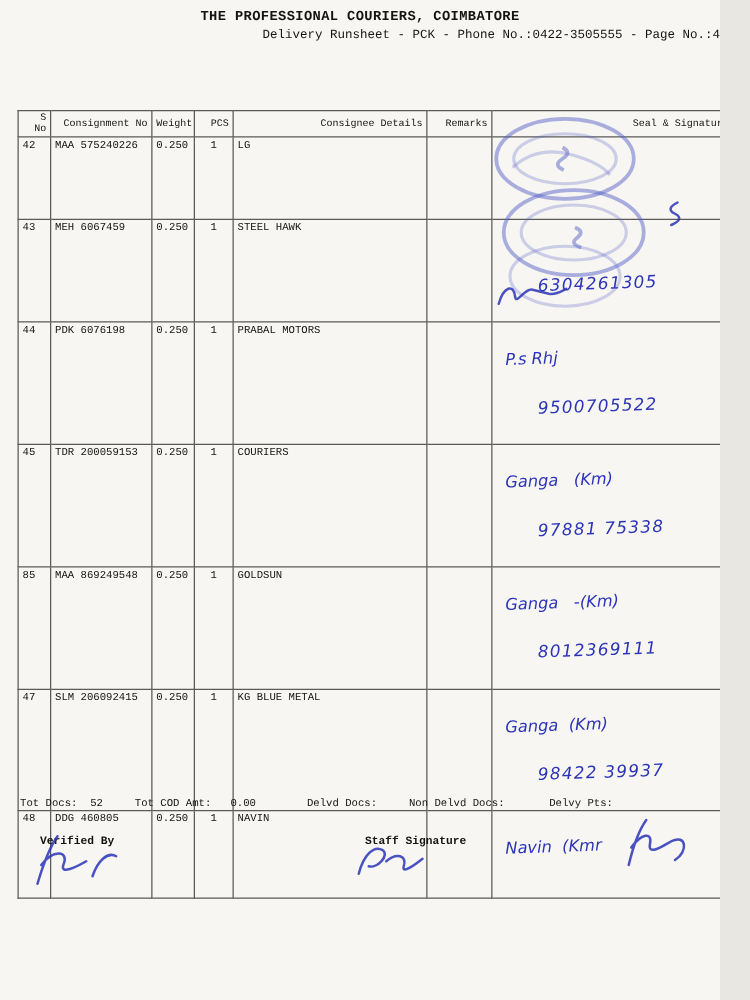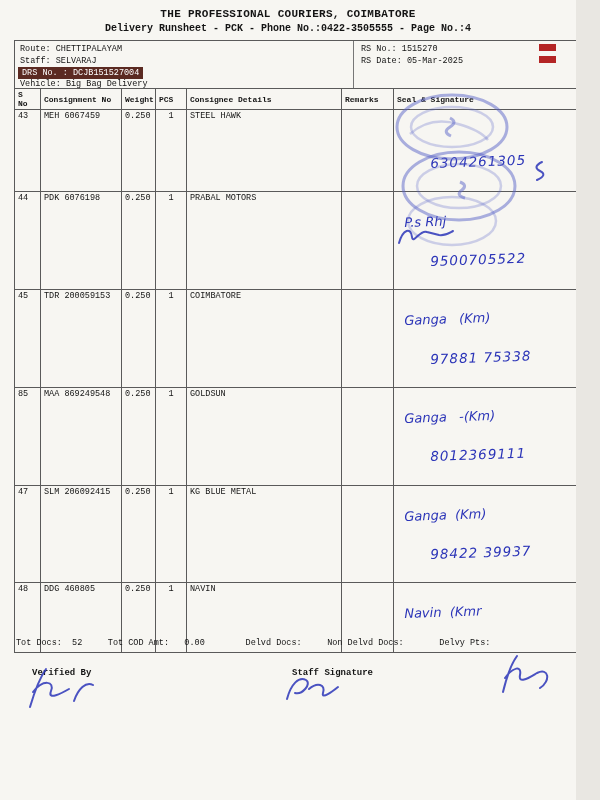--- a/index.html
+++ b/index.html
@@ -1,37 +1,37 @@
 <!DOCTYPE html>
 <html style="--ink-blue: #2c35b8; --stamp-blue: #5a64c8; --maroon-bar: #5b2a22; --red-mark: #b42525;"><head>
 <meta charset="utf-8">
 <style>
   html,body{margin:0;padding:0;}
   body{width:600px;height:800px;background:#e9e7e2;font-family:"Liberation Mono","DejaVu Sans Mono",monospace;}
   .page{position:relative;width:576px;height:800px;background:#f7f6f2;overflow:hidden;color:#141414;}
 
   .title{position:absolute;top:8px;left:0;width:100%;text-align:center;font-weight:bold;font-size:11px;letter-spacing:.3px;}
-  .subtitle{position:absolute;top:23px;left:0;width:100%;text-align:center;font-weight:bold;font-size:10px;}
+  .subtitle{position:absolute;top:23px;left:0;width:100%;text-align:right;font-weight:normal;font-size:10px;}
 
   .info-box{position:absolute;left:14px;top:40px;width:572px;height:48px;border:1px solid #5a5a5a;border-bottom:none;font-size:8.5px;}
   .i{position:absolute;white-space:pre;}
   .route{left:5px;top:3px;}
   .staff{left:5px;top:15px;}
   .drs{left:3px;top:26px;background:var(--maroon-bar,#5b2a22);color:#ffffff;padding:1px 4px;}
   .vehicle{left:5px;top:38px;}
   .rsno{left:346px;top:3px;}
   .rsdate{left:346px;top:15px;}
   .vline{position:absolute;left:338px;top:0;height:48px;border-left:1px solid #777;}
   .redmark{position:absolute;width:17px;height:7px;background:var(--red-mark,#b42525);}
   .r1{left:524px;top:3px;}
   .r2{left:524px;top:15px;}
 
   table.runsheet{position:absolute;left:14px;top:88px;width:572px;border-collapse:collapse;table-layout:fixed;}
   .runsheet th,.runsheet td{border:1px solid #5a5a5a;padding:1px 3px;text-align:left;overflow:hidden;}
-  .runsheet th{font-size:8px;height:11px;font-weight:bold;}
+  .runsheet th{font-size:8px;height:11px;font-weight:normal;text-align:right;}
   .runsheet td{font-size:8.5px;height:38px;vertical-align:top;white-space:pre;}
   td.c-pcs{text-align:center;}
   td.c-sig{padding:0 2px;}
 
   .hw{font-family:"DejaVu Sans",sans-serif;font-style:italic;color:var(--ink-blue,#2c35b8);
       font-size:13px;line-height:1.2;transform:rotate(-2deg);transform-origin:left top;white-space:pre;}
   .l1{margin:3px 0 0 8px;}
   .l2{margin:2px 0 0 34px;font-size:13.5px;letter-spacing:1px;}
 
   .totals{position:absolute;left:16px;top:638px;font-size:8.5px;font-weight:normal;white-space:pre;}
@@ -45,31 +45,20 @@
   .ink{fill:none;stroke:var(--ink-blue,#2c35b8);stroke-width:2;stroke-linecap:round;opacity:.85;}
 </style>
 </head>
 <body>
 
 <div class="page">
 
   <div class="title">THE PROFESSIONAL COURIERS, COIMBATORE</div>
   <div class="subtitle">Delivery Runsheet - PCK - Phone No.:0422-3505555 - Page No.:4</div>
 
-  <div class="info-box">
-    <div class="i route">Route: CHETTIPALAYAM</div>
-    <div class="i staff">Staff: SELVARAJ</div>
-    <div class="i drs">DRS No. : DCJB151527004</div>
-    <div class="i vehicle">Vehicle: Big Bag Delivery</div>
-    <div class="i rsno">RS No.: 1515270</div>
-    <div class="i rsdate">RS Date: 05-Mar-2025</div>
-    <div class="vline"></div>
-    <div class="redmark r1"></div>
-    <div class="redmark r2"></div>
-  </div>
 
   <table class="runsheet">
     <colgroup>
       <col style="width:26px">
         <col style="width:81px">
         <col style="width:34px">
         <col style="width:31px">
       <col style="width:155px">
         <col style="width:52px">
         <col style="width:193px">
@@ -79,20 +68,32 @@
         <th>S No</th>
         <th>Consignment No</th>
         <th>Weight</th>
         <th>PCS</th>
         <th>Consignee Details</th>
         <th>Remarks</th>
         <th>Seal &amp; Signature</th>
       </tr>
     </thead>
     <tbody>
+        <tr>
+    <td class="c-sno">42</td>
+    <td>MAA 575240226</td>
+    <td>0.250</td>
+    <td class="c-pcs">1</td>
+    <td>LG</td>
+    <td></td>
+    <td class="c-sig">
+      <div class="hw l1"></div>
+      <div class="hw l2"></div>
+    </td>
+  </tr>
         <tr>
     <td class="c-sno">43</td>
     <td>MEH 6067459</td>
     <td>0.250</td>
     <td class="c-pcs">1</td>
     <td>STEEL HAWK</td>
     <td></td>
     <td class="c-sig">
       <div class="hw l1"></div>
       <div class="hw l2">6304261305</div>
@@ -108,21 +109,21 @@
     <td class="c-sig">
       <div class="hw l1">P.s Rhj</div>
       <div class="hw l2">9500705522</div>
     </td>
   </tr>
         <tr>
     <td class="c-sno">45</td>
     <td>TDR 200059153</td>
     <td>0.250</td>
     <td class="c-pcs">1</td>
-    <td>COIMBATORE</td>
+    <td>COURIERS</td>
     <td></td>
     <td class="c-sig">
       <div class="hw l1">Ganga   (Km)</div>
       <div class="hw l2">97881 75338</div>
     </td>
   </tr>
         <tr>
     <td class="c-sno">85</td>
     <td>MAA 869249548</td>
     <td>0.250</td>

